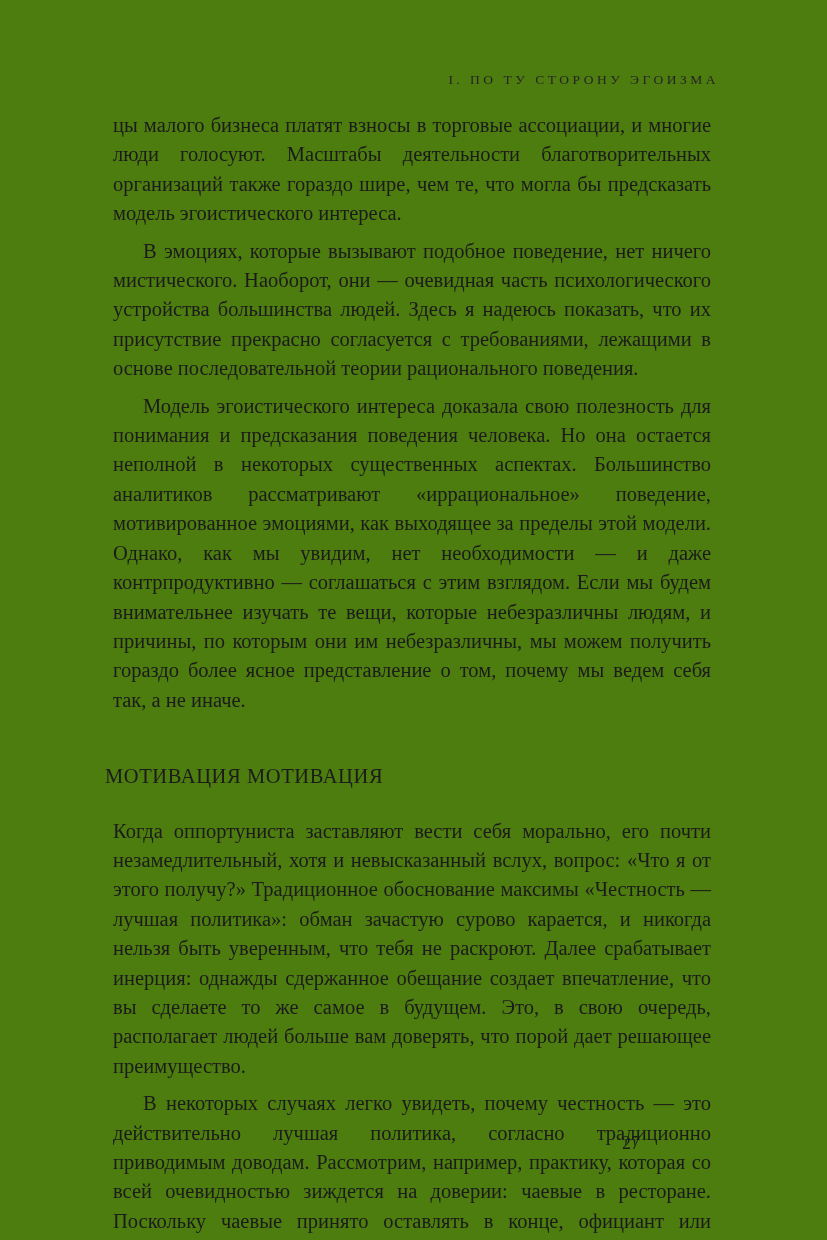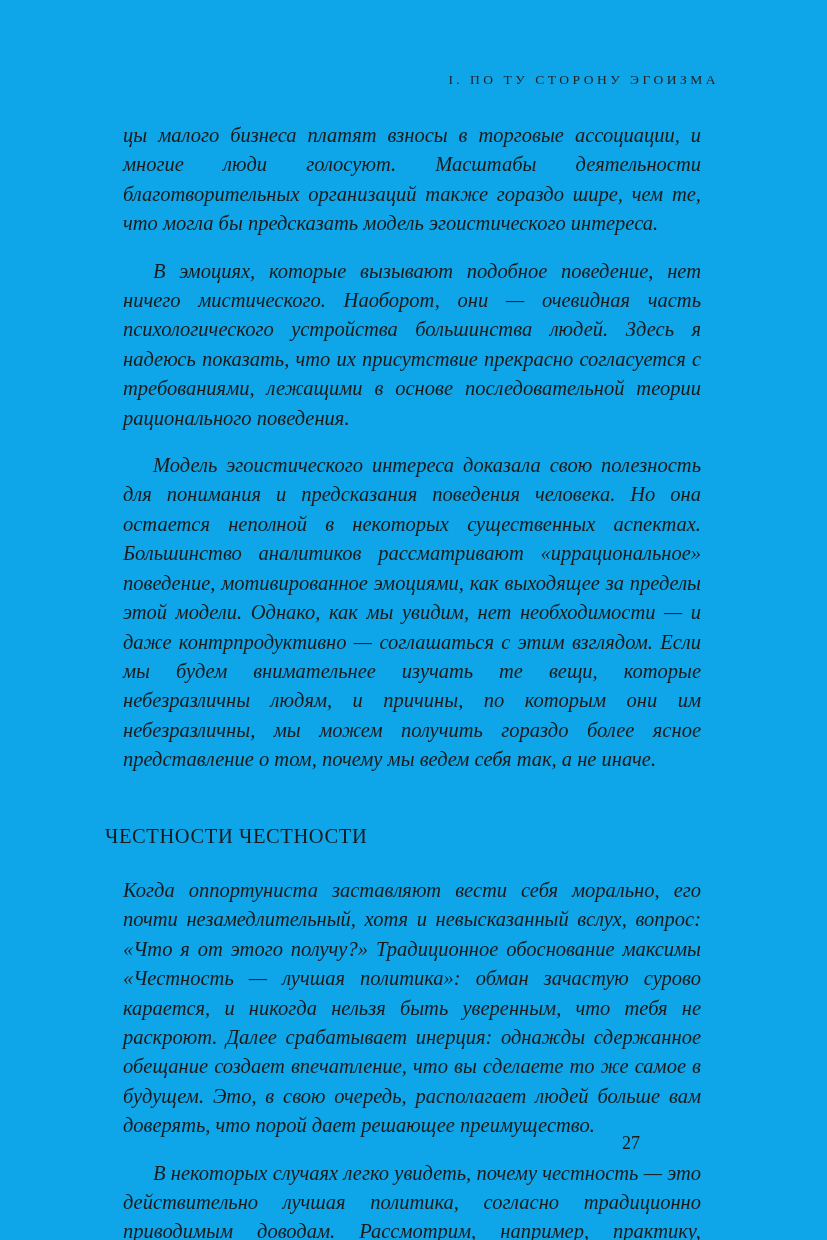--- a/index.html
+++ b/index.html
@@ -10,21 +10,21 @@
     width: 827px;
     height: 1240px;
     background: #ffffff;
     font-family: "Liberation Serif", "DejaVu Serif", serif;
     color: #1b1b1b;
   }
   .page {
     position: relative;
     width: 827px;
     height: 1240px;
-    background: #0ea5e9;
+    background: #4d7c0f;
     overflow: hidden;
   }
   .running-head {
     position: absolute;
     top: 72px;
     left: 105px;
     width: 614px;
     text-align: right;
     font-size: 13.5px;
     letter-spacing: 3.5px;
@@ -35,23 +35,22 @@
     position: absolute;
     top: 103px;
     left: 105px;
     width: 614px;
     font-size: 20.5px;
     line-height: 29.4px;
     text-align: justify;
     color: #1b1b1b;
   }
   .body-text p {
-    margin: 18px;
+    margin: 8px;
     text-indent: 30px;
-    font-style: italic;
   }
   .body-text p.no-indent {
     text-indent: 0;
   }
   h2.section-heading {
     margin: 47px 0 25px 0;
     font-size: 20.5px;
     font-weight: normal;
     letter-spacing: 0.6px;
     text-align: left;
@@ -73,21 +72,21 @@
   <div class="running-head">I. ПО ТУ СТОРОНУ ЭГОИЗМА</div>
 
   <div class="body-text">
 
     <p class="no-indent">цы малого бизнеса платят взносы в торговые ассоциации, и многие люди голосуют. Масштабы деятельности благотворительных организаций также гораздо шире, чем те, что могла бы предсказать модель эгоистического интереса.</p>
 
     <p>В эмоциях, которые вызывают подобное поведение, нет ничего мистического. Наоборот, они — очевидная часть психологического устройства большинства людей. Здесь я надеюсь показать, что их присутствие прекрасно согласуется с требованиями, лежащими в основе последовательной теории рационального поведения.</p>
 
     <p>Модель эгоистического интереса доказала свою полезность для понимания и предсказания поведения человека. Но она остается неполной в некоторых существенных аспектах. Большинство аналитиков рассматривают «иррациональное» поведение, мотивированное эмоциями, как выходящее за пределы этой модели. Однако, как мы увидим, нет необходимости — и даже контрпродуктивно — соглашаться с этим взглядом. Если мы будем внимательнее изучать те вещи, которые небезразличны людям, и причины, по которым они им небезразличны, мы можем получить гораздо более ясное представление о том, почему мы ведем себя так, а не иначе.</p>
 
-    <h2 class="section-heading">ЧЕСТНОСТИ ЧЕСТНОСТИ</h2>
+    <h2 class="section-heading">МОТИВАЦИЯ МОТИВАЦИЯ</h2>
 
     <p class="no-indent">Когда оппортуниста заставляют вести себя морально, его почти незамедлительный, хотя и невысказанный вслух, вопрос: «Что я от этого получу?» Традиционное обоснование максимы «Честность — лучшая политика»: обман зачастую сурово карается, и никогда нельзя быть уверенным, что тебя не раскроют. Далее срабатывает инерция: однажды сдержанное обещание создает впечатление, что вы сделаете то же самое в будущем. Это, в свою очередь, располагает людей больше вам доверять, что порой дает решающее преимущество.</p>
 
     <p>В некоторых случаях легко увидеть, почему честность — это действительно лучшая политика, согласно традиционно приводимым доводам. Рассмотрим, например, практику, которая со всей очевидностью зиждется на доверии: чаевые в ресторане. Поскольку чаевые принято оставлять в конце, официант или официантка должны полагаться на имплицитное обеща-</p>
 
   </div>
 
   <div class="page-number">27</div>
 
 </div>

